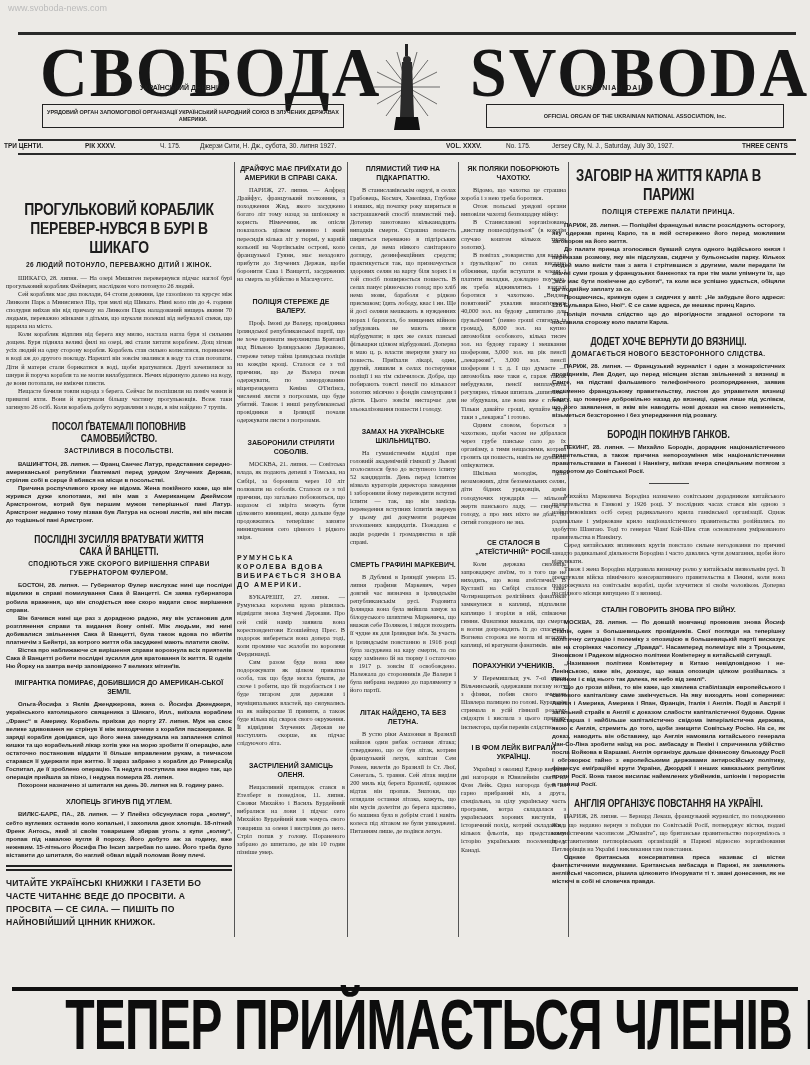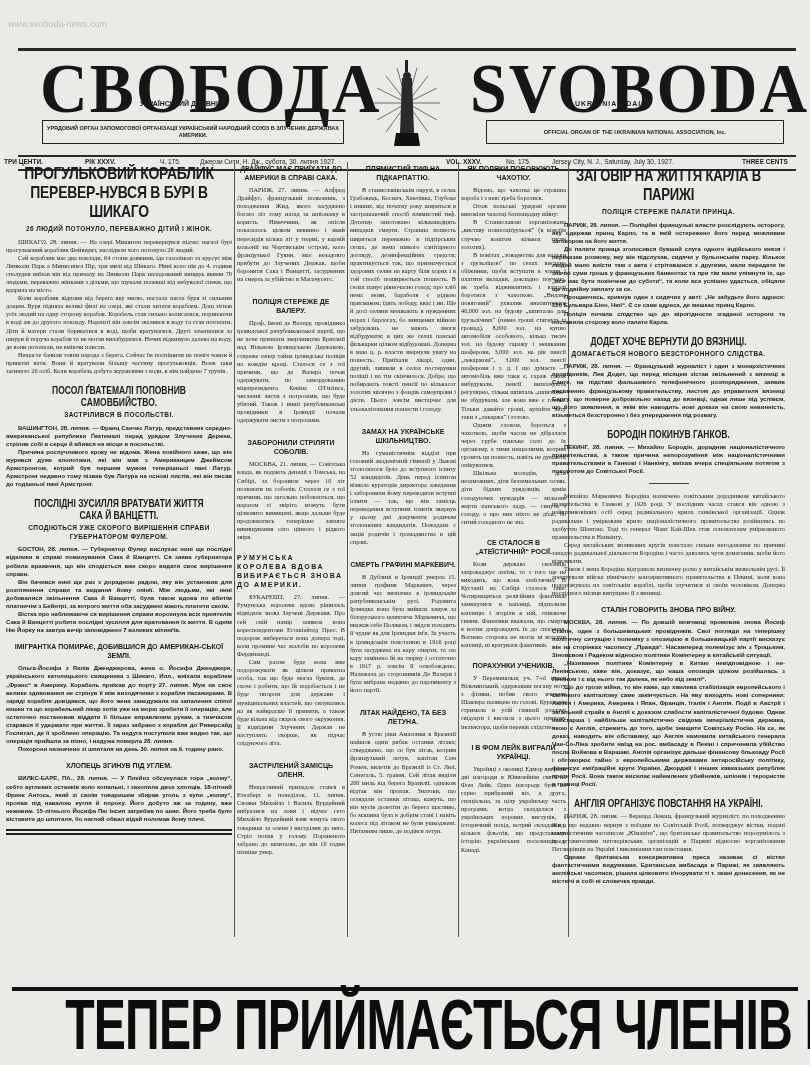--- a/index.html
+++ b/index.html
@@ -5,21 +5,21 @@
   html, body { margin:0; padding:0; }
   body {
     width:810px; height:1065px; overflow:hidden;
     background:#e9e9e6;
     font-family:"Liberation Serif", serif;
     color:#1c1c1c;
   }
   .page { position:relative; width:810px; height:1065px; background:#eceae6; }
 
   
-  .mast { position:absolute; left:0; top:16px; width:810px; height:160px; }
+  .mast { position:absolute; left:0; top:0; width:810px; height:160px; }
   .rule-top { position:absolute; left:18px; top:32px; width:778px; height:3px; background:#2a2a2a; }
   .title-cyr, .title-lat {
     position:absolute; top:38px; font-family:"Liberation Serif", serif;
     font-weight:bold; font-size:66px; letter-spacing:2px; color:#161616; line-height:70px;
     transform:scaleY(1.05);
   }
   .title-cyr { left:40px; }
   .title-lat { left:470px; }
   .sub-cyr { position:absolute; left:140px; top:84px; font-size:7px; font-weight:bold; font-family:"Liberation Sans",sans-serif; }
   .sub-lat { position:absolute; left:575px; top:84px; font-size:7px; font-weight:bold; letter-spacing:1px; font-family:"Liberation Sans",sans-serif; }
@@ -31,21 +31,21 @@
   .organ-cyr { left:42px; width:300px; }
   .organ-lat { left:486px; width:296px; }
   .emblem { position:absolute; left:372px; top:42px; width:70px; height:90px; }
   .dateline-rule1 { position:absolute; left:18px; top:139px; width:778px; height:2px; background:#2a2a2a; }
   .dateline-rule2 { position:absolute; left:18px; top:153px; width:778px; height:2px; background:#2a2a2a; }
   .dateline { position:absolute; top:142px; font-size:6.5px; font-family:"Liberation Sans",sans-serif; white-space:nowrap; }
   .dateline b { font-weight:bold; }
 
   
   .col { position:absolute; top:160px; overflow:hidden; font-size:6.3px; line-height:8.1px; text-align:justify; }
-  .c1 { left:6px; width:226px; height:780px; }
+  .c1 { left:6px; width:226px; height:780px;margin-top:36px; }
   .c2 { left:237px; width:108px; height:780px; }
   .c3 { left:350px; width:106px; height:780px; }
   .c4 { left:461px; width:105px; height:780px; }
   .c5 { left:552px; width:233px; height:780px; }
   .vrule { position:absolute; top:162px; width:1px; height:775px; background:#555; }
 
   .hl-big { font-family:"Liberation Sans",sans-serif; font-weight:bold; font-size:17px; line-height:19px; text-align:center; transform:scaleX(0.82); transform-origin:center; margin:4px -20px 4px -20px; letter-spacing:-0.3px; }
   .hl-md { font-family:"Liberation Sans",sans-serif; font-weight:bold; font-size:10px; line-height:12px; text-align:center; margin:10px 0 2px; transform:scaleX(0.85); }
   .hl-sm { font-family:"Liberation Sans",sans-serif; font-weight:bold; font-size:7px; line-height:9px; text-align:center; margin:8px 0 4px; }
   .deck { font-family:"Liberation Sans",sans-serif; font-weight:bold; font-size:6.5px; line-height:8.5px; text-align:center; margin:2px 0 4px; letter-spacing:0.4px; }
@@ -140,20 +140,21 @@
     <p class="bold">Вістка про наближаюче ся вирішення справи ворохнула всіх приятелів Сака й Ванцетті робити послідні зусилля для вратовання їх життя. В однім Ню Йорку на завтра вечір заповіджено 7 великих мітинґів.</p>
 
     <div class="hl-sm">ІМІГРАНТКА ПОМИРАЄ, ДОБИВШИСЯ ДО АМЕРИКАН-СЬКОЇ ЗЕМЛІ.</div>
     <p class="bold">Ольга-Йосифа з Яклів Дженджерова, жена о. Йосифа Дженджеря, українського католицького священика з Шикаго, Илл., виїхала кораблем „Франс“ в Америку. Корабель приїхав до порту 27. липня. Муж на своє велике здивовання не стрінув її між виходячими з корабля пасажирами. В заряді корабля довідався, що його жена занедужала на запалення сліпої кишки та що корабельний лікар хотів уже на морю зробити її операцію, але остаточно постановив віддати її більше вправленим рукам, а тимчасом старався її удержати при життю. Її зараз забрано з корабля до Риверсайд Госпитал, де її зроблено операцію. Та недуга поступила вже видно так, що операція прийшла за пізно, і недужа померла 28. липня.</p>
     <p class="bold">Похорони назначено зі шпиталя на день 30. липня на 9. годину рано.</p>
 
     <div class="hl-sm">ХЛОПЕЦЬ ЗГИНУВ ПІД УГЛЕМ.</div>
     <p class="bold">ВИЛКС-БАРЕ, ПА., 28. липня. — У Плейнз обсунулася гора „колму“, себто вуглевих останків коло копальні, і захопила двох хлопців. 18-літний Френк Антось, який зі своїм товаришем збирав уголь з купи „колму“, пропав під навалою вугля й пороху. Його добуто аж за годину, вже нежнвим. 15-літнього Йосифа Пю Інсип загребав по шию. Його треба було віставити до шпиталя, бо наглий обвал відай поломав йому плечі.</p>
 
     <div class="dbl-rule"></div>
+    <div class="promo">ЧИТАЙТЕ УКРАЇНСЬКІ КНИЖКИ І ГАЗЕТИ БО ЧАСТЕ ЧИТАННЄ ВЕДЕ ДО ПРОСВІТИ. А ПРОСВІТА — СЕ СИЛА. — ПИШІТЬ ПО НАЙНОВІЙШИЙ ЦІННИК КНИЖОК.</div>
   </div>
 
   <div class="col c2">
     <div class="hl-sm" style="margin-top:4px;">ДРАЙФУС МАЄ ПРИЇХАТИ ДО АМЕРИКИ В СПРАВІ САКА.</div>
     <p>ПАРИЖ, 27. липня. — Алфред Драйфус, французький полковник, з походження Жид, якого засуджено богато літ тому назад за шпіонажу в користь Німеччини, як опісля показалось цілком невинно і який пересидів кілька літ у тюрмі, у карній кольонії на Чортівськім острові, коло французької Гуяни, має незадовго прибути до Злучених Держав, щоби боронити Сака і Ванцетті, засуджених на смерть за убійство в Масачусетс.</p>
     <div class="hl-sm" style="margin-top:14px;">ПОЛІЦІЯ СТЕРЕЖЕ ДЕ ВАЛЕРУ.</div>
     <p>Проф. Імоні де Валеру, провідника ірляндської републиканської партії, що не хоче признати зверхництва Британії над Вільною Ірляндською Державою, стереже тепер тайна ірляндська поліція на кождім кроці. Сталося се з тої причини, що де Валера почав одержувати, по замордованию віцепрезидента Кевіна О'Гиґінса, численні листи з погрозами, що буде убитий. Також і инші републиканські провідники в Ірляндії почали одержувати листи з погрозами.</p>
     <div class="hl-sm" style="margin-top:14px;">ЗАБОРОНИЛИ СТРІЛЯТИ СОБОЛІВ.</div>
     <p>МОСКВА, 21. липня. — Совітська влада, як подають депеші з Томська, на Сибірі, за боронила через 10 літ полювати на соболів. Сталося се з тої причини, що загально побоюються, що наразом сі звіріта можуть бути цілковито винищені, якщо дальше буде продовжатись теперішнє завзяте винищування сего цінного і рідкого звіря.</p>
     <div class="hl-sm" style="margin-top:12px; text-align:left; letter-spacing:1.5px;">РУМУНСЬКА КОРОЛЕВА ВДОВА ВИБИРАЄТЬСЯ ЗНОВА ДО АМЕРИКИ.</div>

